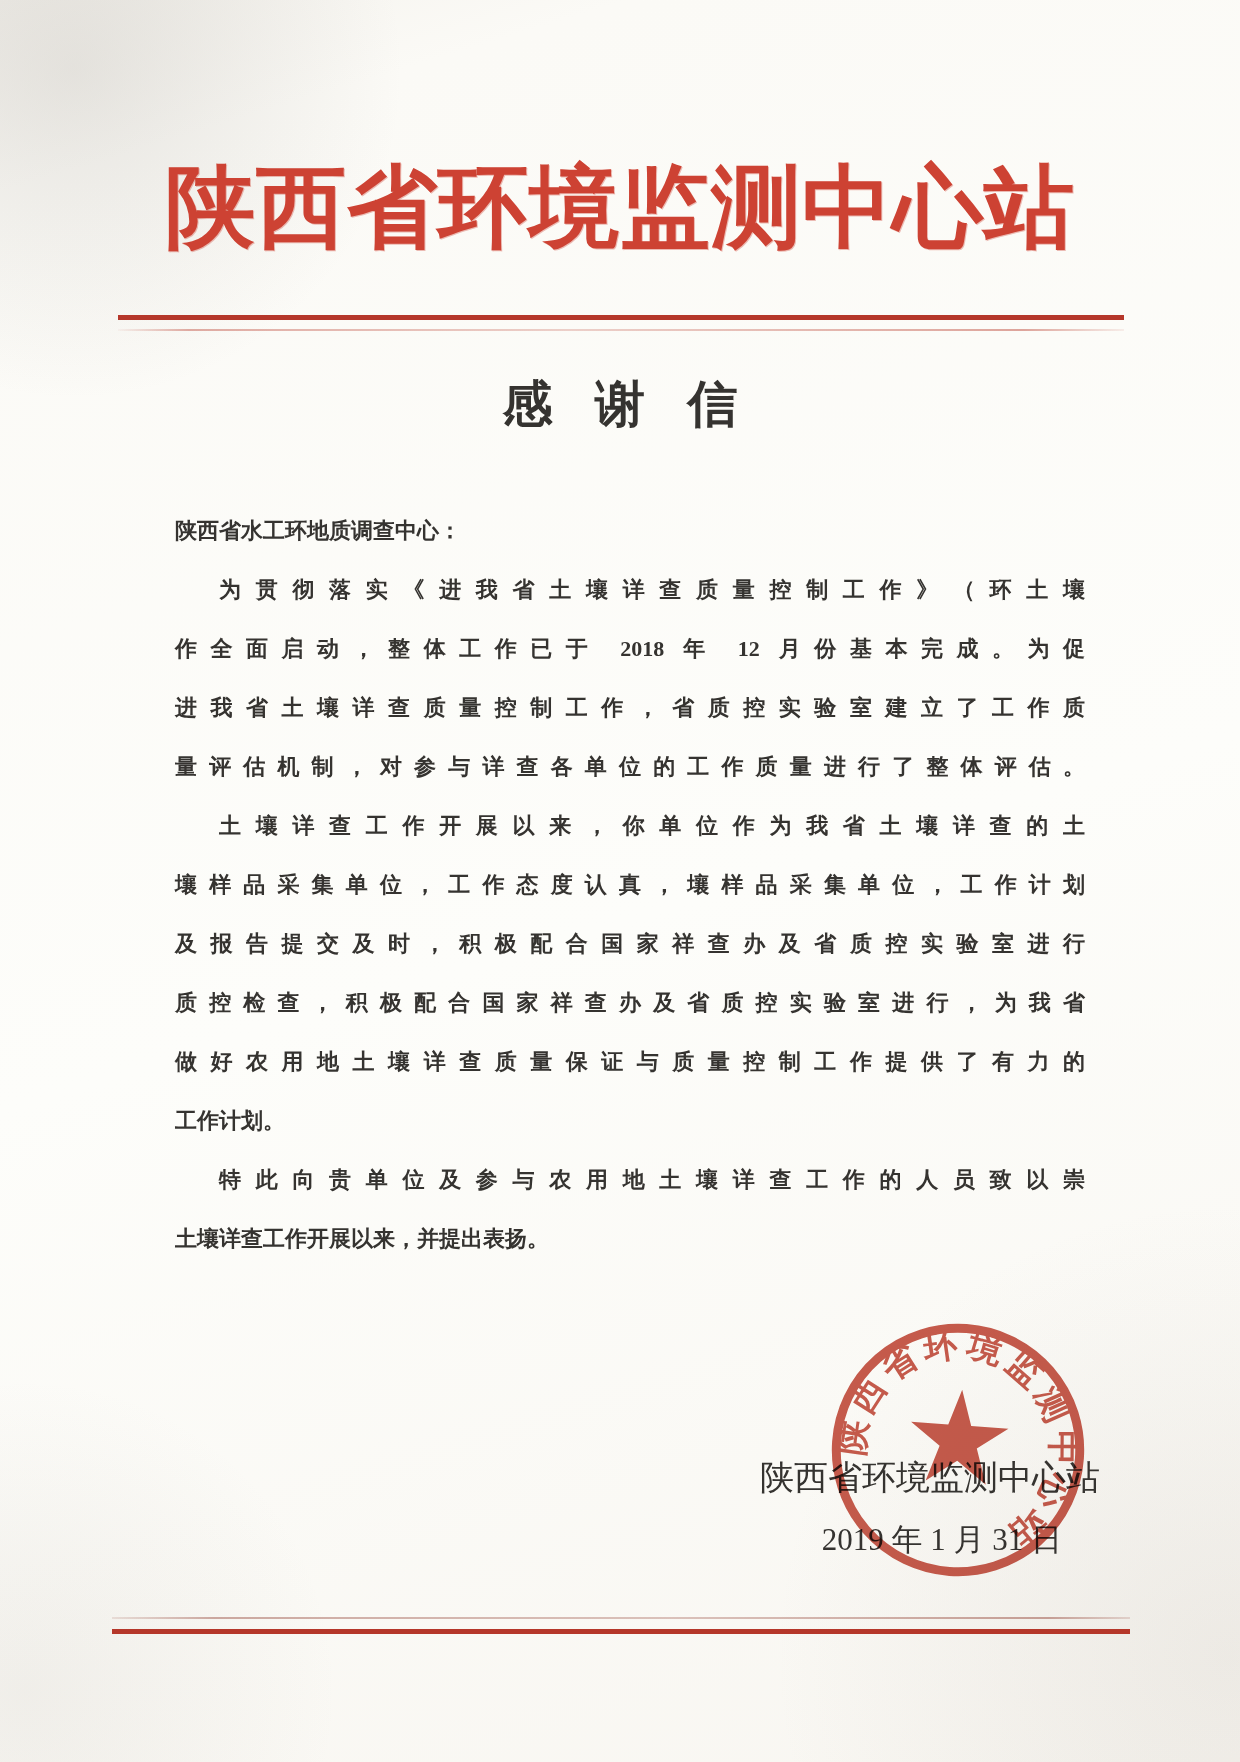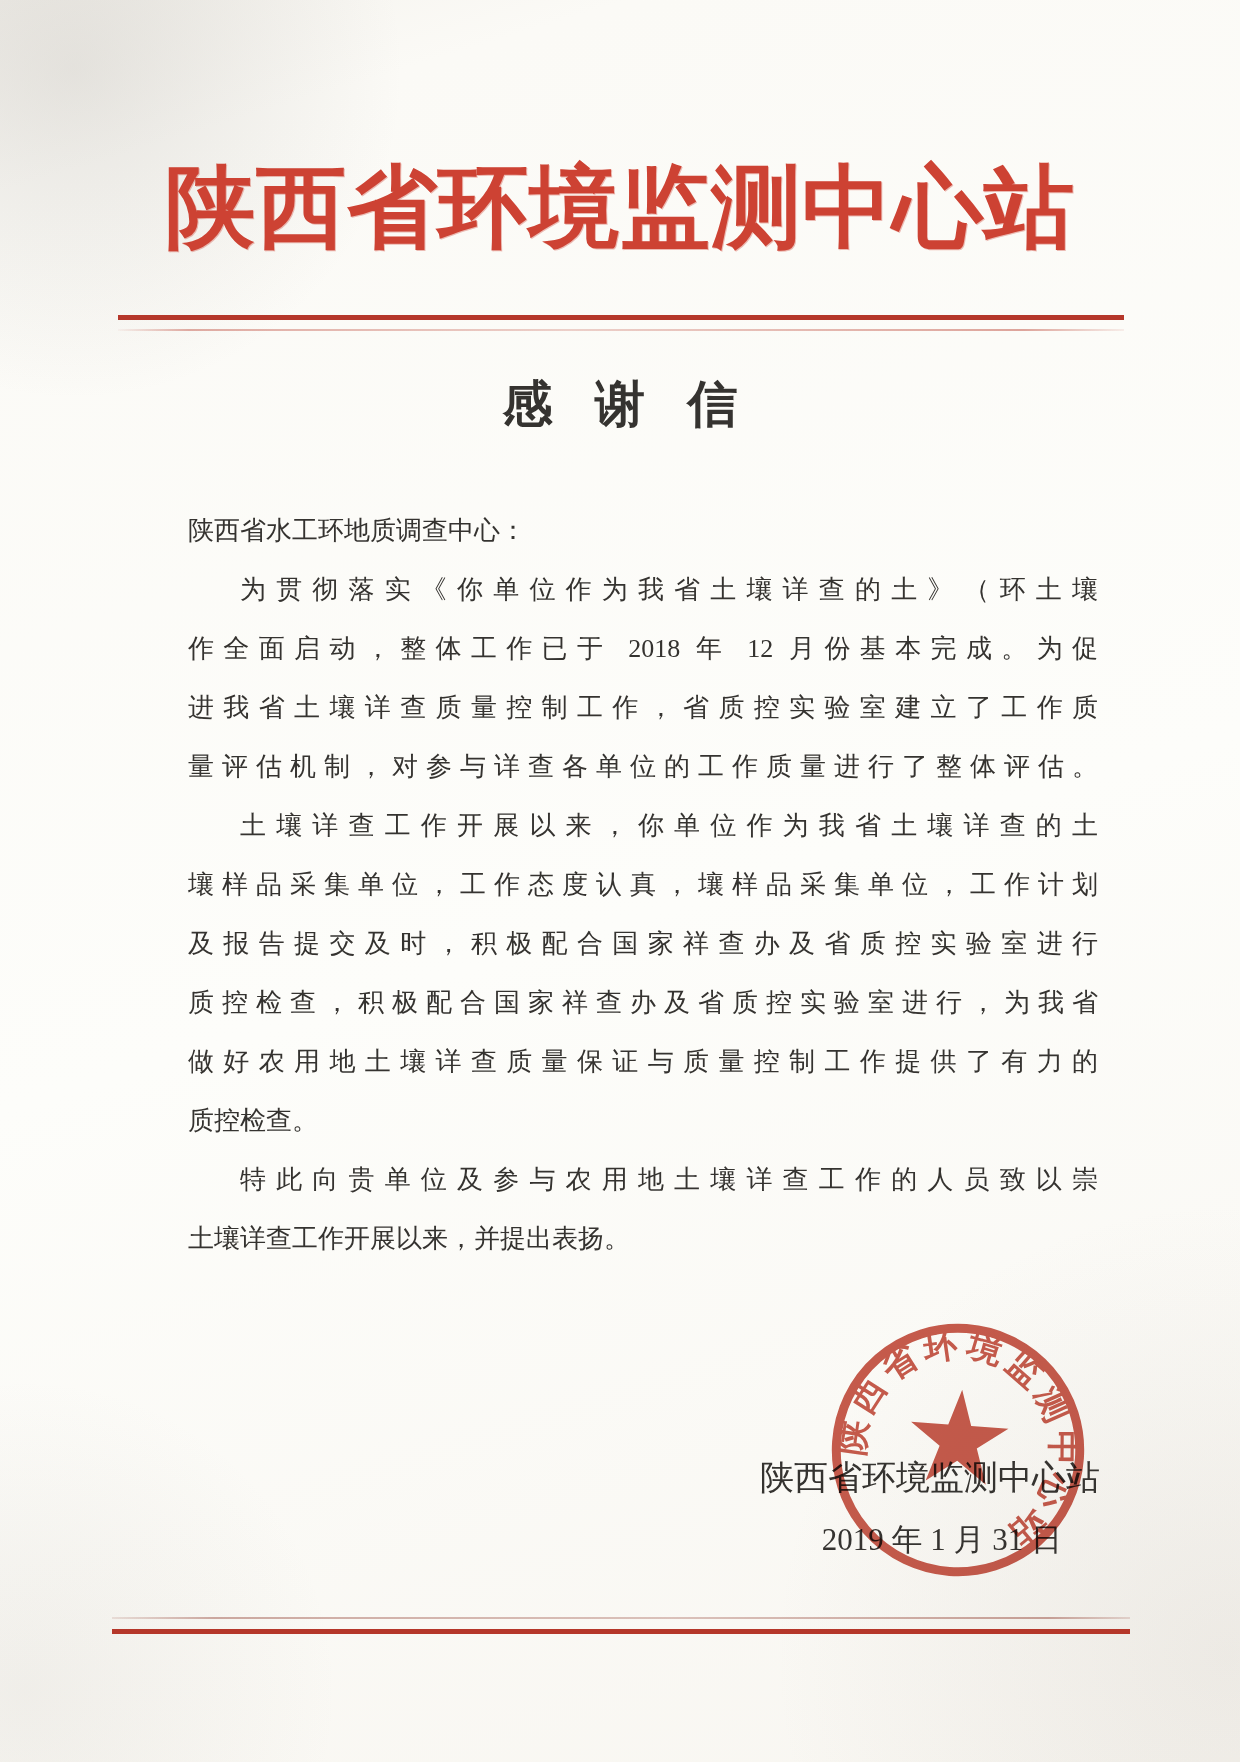--- a/index.html
+++ b/index.html
@@ -36,22 +36,22 @@
     background:linear-gradient(90deg, rgba(201,106,93,.05), rgba(201,106,93,.55) 7%,
       rgba(201,106,93,.30) 45%, rgba(201,106,93,.60) 90%, rgba(201,106,93,.10));
   }
   .title{
     position:absolute;top:376px;left:0;width:100%;margin:0;
     text-align:center;color:var(--ink);
     font-size:50px;font-weight:600;line-height:56px;
     letter-spacing:0.85em;text-indent:0.85em;
   }
   .body-text{
-    position:absolute;left:188px;top:501px;width:910px;
-    color:var(--ink);font-size:26px;
+    position:absolute;left:175px;top:501px;width:910px;
+    color:var(--ink);font-size:22px;font-weight:bold;
   }
   .line{
     height:59px;line-height:59px;white-space:nowrap;
     text-align:justify;text-align-last:justify;text-justify:inter-character;
   }
   .line.no-just{text-align-last:left;}
   .line.indent{text-indent:2em;}
   .signature{
     position:absolute;top:1458px;right:140px;
     color:var(--ink);font-size:34px;line-height:40px;letter-spacing:0;
@@ -86,33 +86,33 @@
 
   <div class="rule rule-top-thick"></div>
   <div class="rule rule-top-thin"></div>
 
   <h1 class="title">感谢信</h1>
 
   <div class="body-text">
     <div class="line no-just">陕西省水工环地质调查中心：</div>
 
     <div>
-      <div class="line indent">为贯彻落实《你单位作为我省土壤详查的土》（环土壤</div>
+      <div class="line indent">为贯彻落实《进我省土壤详查质量控制工作》（环土壤</div>
       <div class="line">作全面启动，整体工作已于 2018 年 12 月份基本完成。为促</div>
       <div class="line">进我省土壤详查质量控制工作，省质控实验室建立了工作质</div>
       <div class="line">量评估机制，对参与详查各单位的工作质量进行了整体评估。</div>
     </div>
 
     <div>
       <div class="line indent">土壤详查工作开展以来，你单位作为我省土壤详查的土</div>
       <div class="line">壤样品采集单位，工作态度认真，壤样品采集单位，工作计划</div>
       <div class="line">及报告提交及时，积极配合国家祥查办及省质控实验室进行</div>
       <div class="line">质控检查，积极配合国家祥查办及省质控实验室进行，为我省</div>
       <div class="line">做好农用地土壤详查质量保证与质量控制工作提供了有力的</div>
-      <div class="line no-just">质控检查。</div>
+      <div class="line no-just">工作计划。</div>
     </div>
 
     <div>
       <div class="line indent">特此向贵单位及参与农用地土壤详查工作的人员致以崇</div>
       <div class="line no-just">土壤详查工作开展以来，并提出表扬。</div>
     </div>
   </div>
 
   <div class="signature">陕西省环境监测中心站</div>
 

